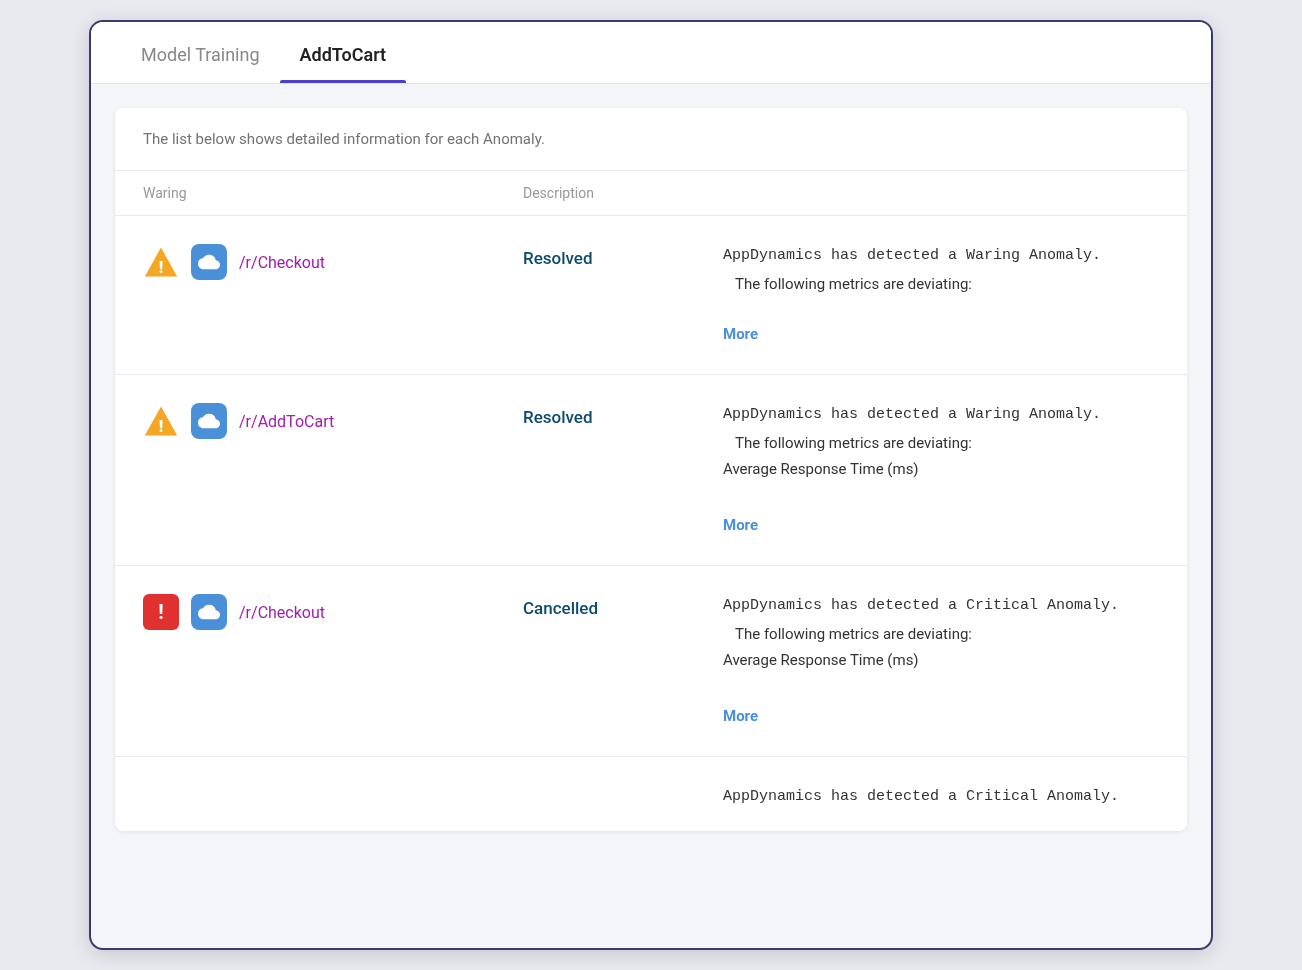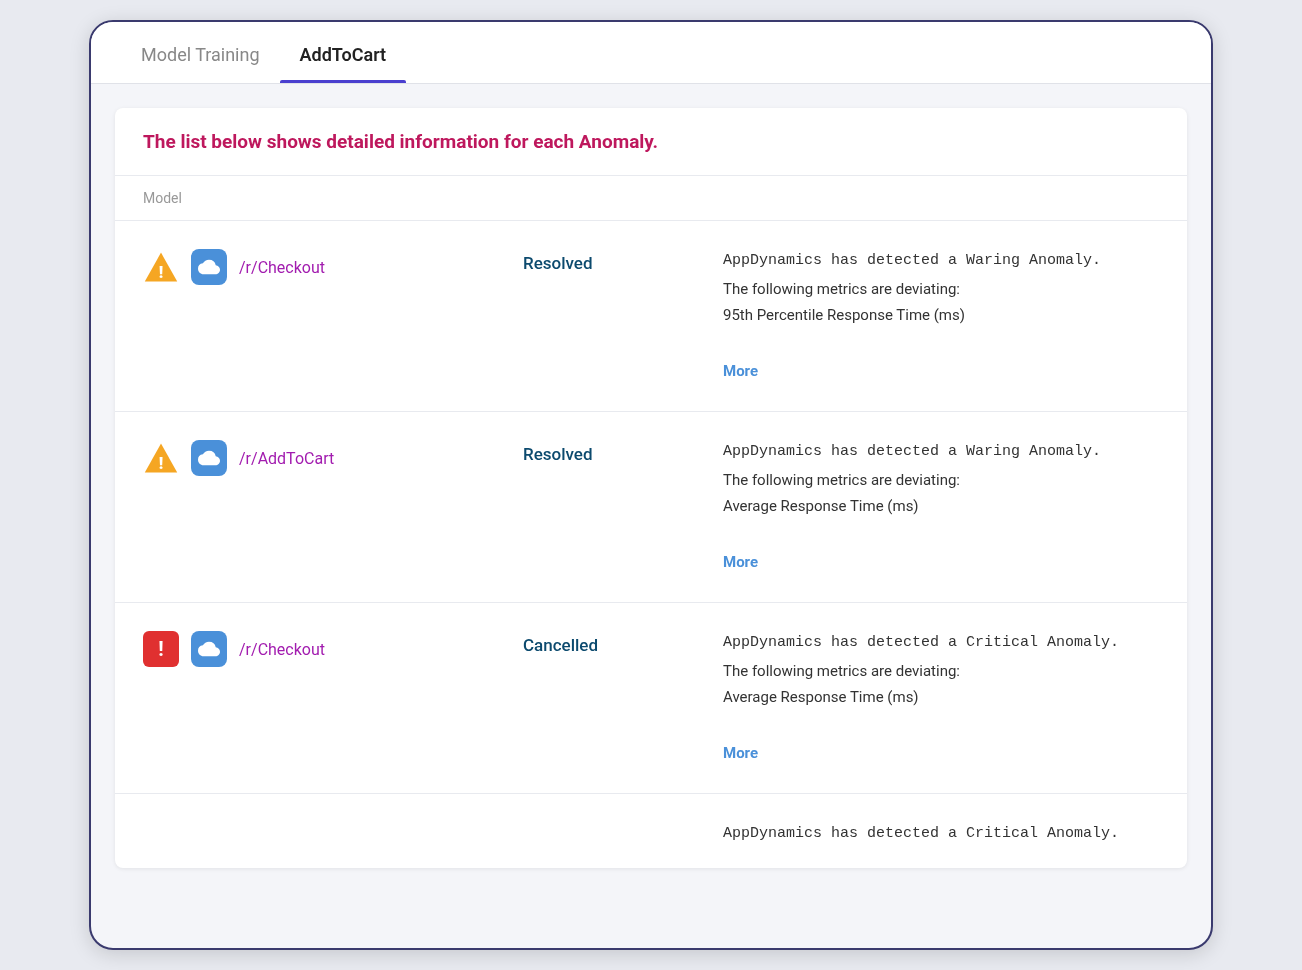--- a/index.html
+++ b/index.html
@@ -7,21 +7,21 @@
       background: #e8eaf0;
       font-family: -apple-system, BlinkMacSystemFont, 'Segoe UI', Roboto, sans-serif;
       display: flex;
       align-items: center;
       justify-content: center;
       min-height: 100vh;
       padding: 20px;
     }
     .window {
       background: #f4f5f9;
-      border-radius: 24px;
+      border-radius: 14px;
       border: 2px solid #3a3a6e;
       width: 1124px;
       min-height: 930px;
       overflow: hidden;
       box-shadow: 0 4px 20px rgba(0,0,0,0.15);
     }
     .tab-bar {
       background: #ffffff;
       display: flex;
       align-items: flex-end;
@@ -54,24 +54,23 @@
       padding: 24px;
     }
     .card {
       background: #ffffff;
       border-radius: 8px;
       box-shadow: 0 1px 4px rgba(0,0,0,0.08);
       overflow: hidden;
     }
     .card-info {
       padding: 22px 28px;
-      font-size: 19px;
-      color: #be185d;
+      font-size: 15px;
+      color: #737373;
       border-bottom: 1px solid #e8eaef;
-      font-weight: bold;
     }
     .table-header {
       display: grid;
       grid-template-columns: 380px 200px 1fr;
       padding: 14px 28px;
       border-bottom: 1px solid #e8eaef;
     }
     .table-header-cell {
       font-size: 14px;
       color: #999;
@@ -135,20 +134,21 @@
       font-size: 15px;
       color: #333;
       line-height: 1.6;
     }
     .description-cell .desc-title {
       margin-bottom: 4px;
       font-family: Liberation Mono, monospace;
     }
     .description-cell .desc-metrics {
       margin-bottom: 2px;
+      margin-left: 12px;
     }
     .description-cell .desc-metric-value {
       margin-bottom: 8px;
     }
     .more-link {
       color: #4a90d9;
       font-size: 15px;
       font-weight: 700;
       cursor: pointer;
       text-decoration: none;
@@ -185,21 +185,24 @@
 
   <div class="content-area">
     <div class="card">
 
       <div class="card-info">
         <span>The list below shows detailed information for each Anomaly.</span>
       </div>
 
       <div class="table-header">
         <div class="table-header-cell">
-          <span>Model</span>
+          <span>Waring</span>
+        </div>
+        <div class="table-header-cell">
+          <span>Description</span>
         </div>
       </div>
 
       <div class="table-row">
         <div class="affects-cell">
 
           <svg class="warning-icon" viewBox="0 0 40 40" xmlns="http://www.w3.org/2000/svg">
             <polygon points="20,4 38,36 2,36" fill="#f5a623" stroke="none"></polygon>
             <text x="20" y="32" text-anchor="middle" font-size="18" font-weight="900" fill="white">!</text>
           </svg>
@@ -209,21 +212,20 @@
             </svg>
           </div>
           <a class="route-link">/r/Checkout</a>
         </div>
         <div class="status-cell">
           <span>Resolved</span>
         </div>
         <div class="description-cell">
           <div class="desc-title">AppDynamics has detected a Waring Anomaly.</div>
           <div class="desc-metrics">The following metrics are deviating:</div>
-          <div class="desc-metric-value">95th Percentile Response Time (ms)</div>
           <a class="more-link">More</a>
         </div>
       </div>
 
       <div class="table-row">
         <div class="affects-cell">
           <svg class="warning-icon" viewBox="0 0 40 40" xmlns="http://www.w3.org/2000/svg">
             <polygon points="20,4 38,36 2,36" fill="#f5a623" stroke="none"></polygon>
             <text x="20" y="32" text-anchor="middle" font-size="18" font-weight="900" fill="white">!</text>
           </svg>

